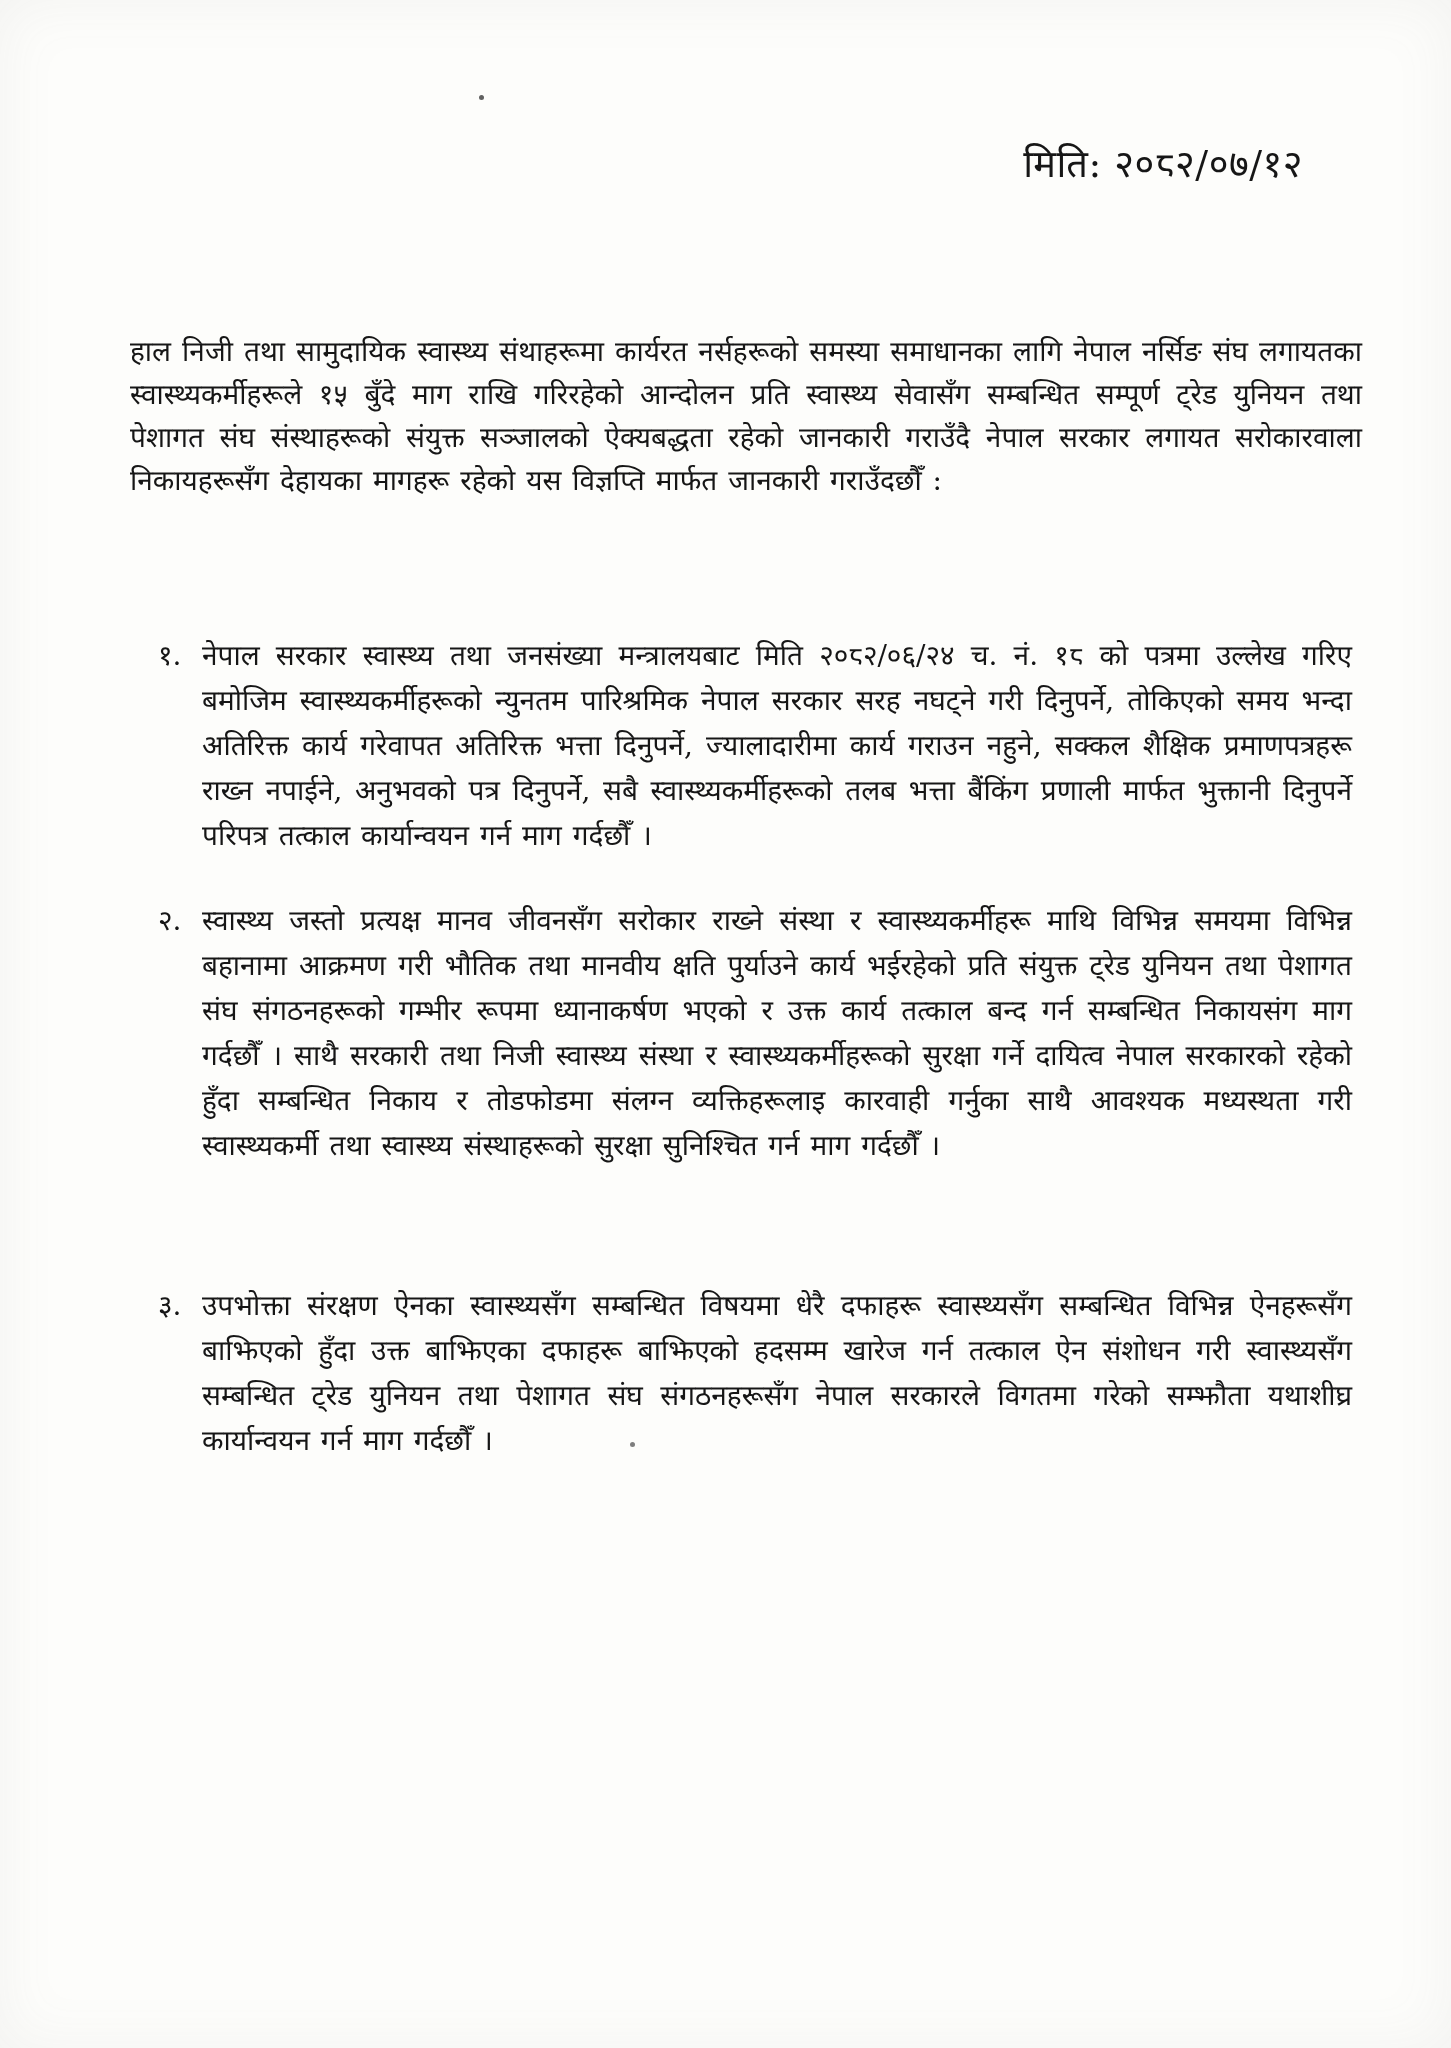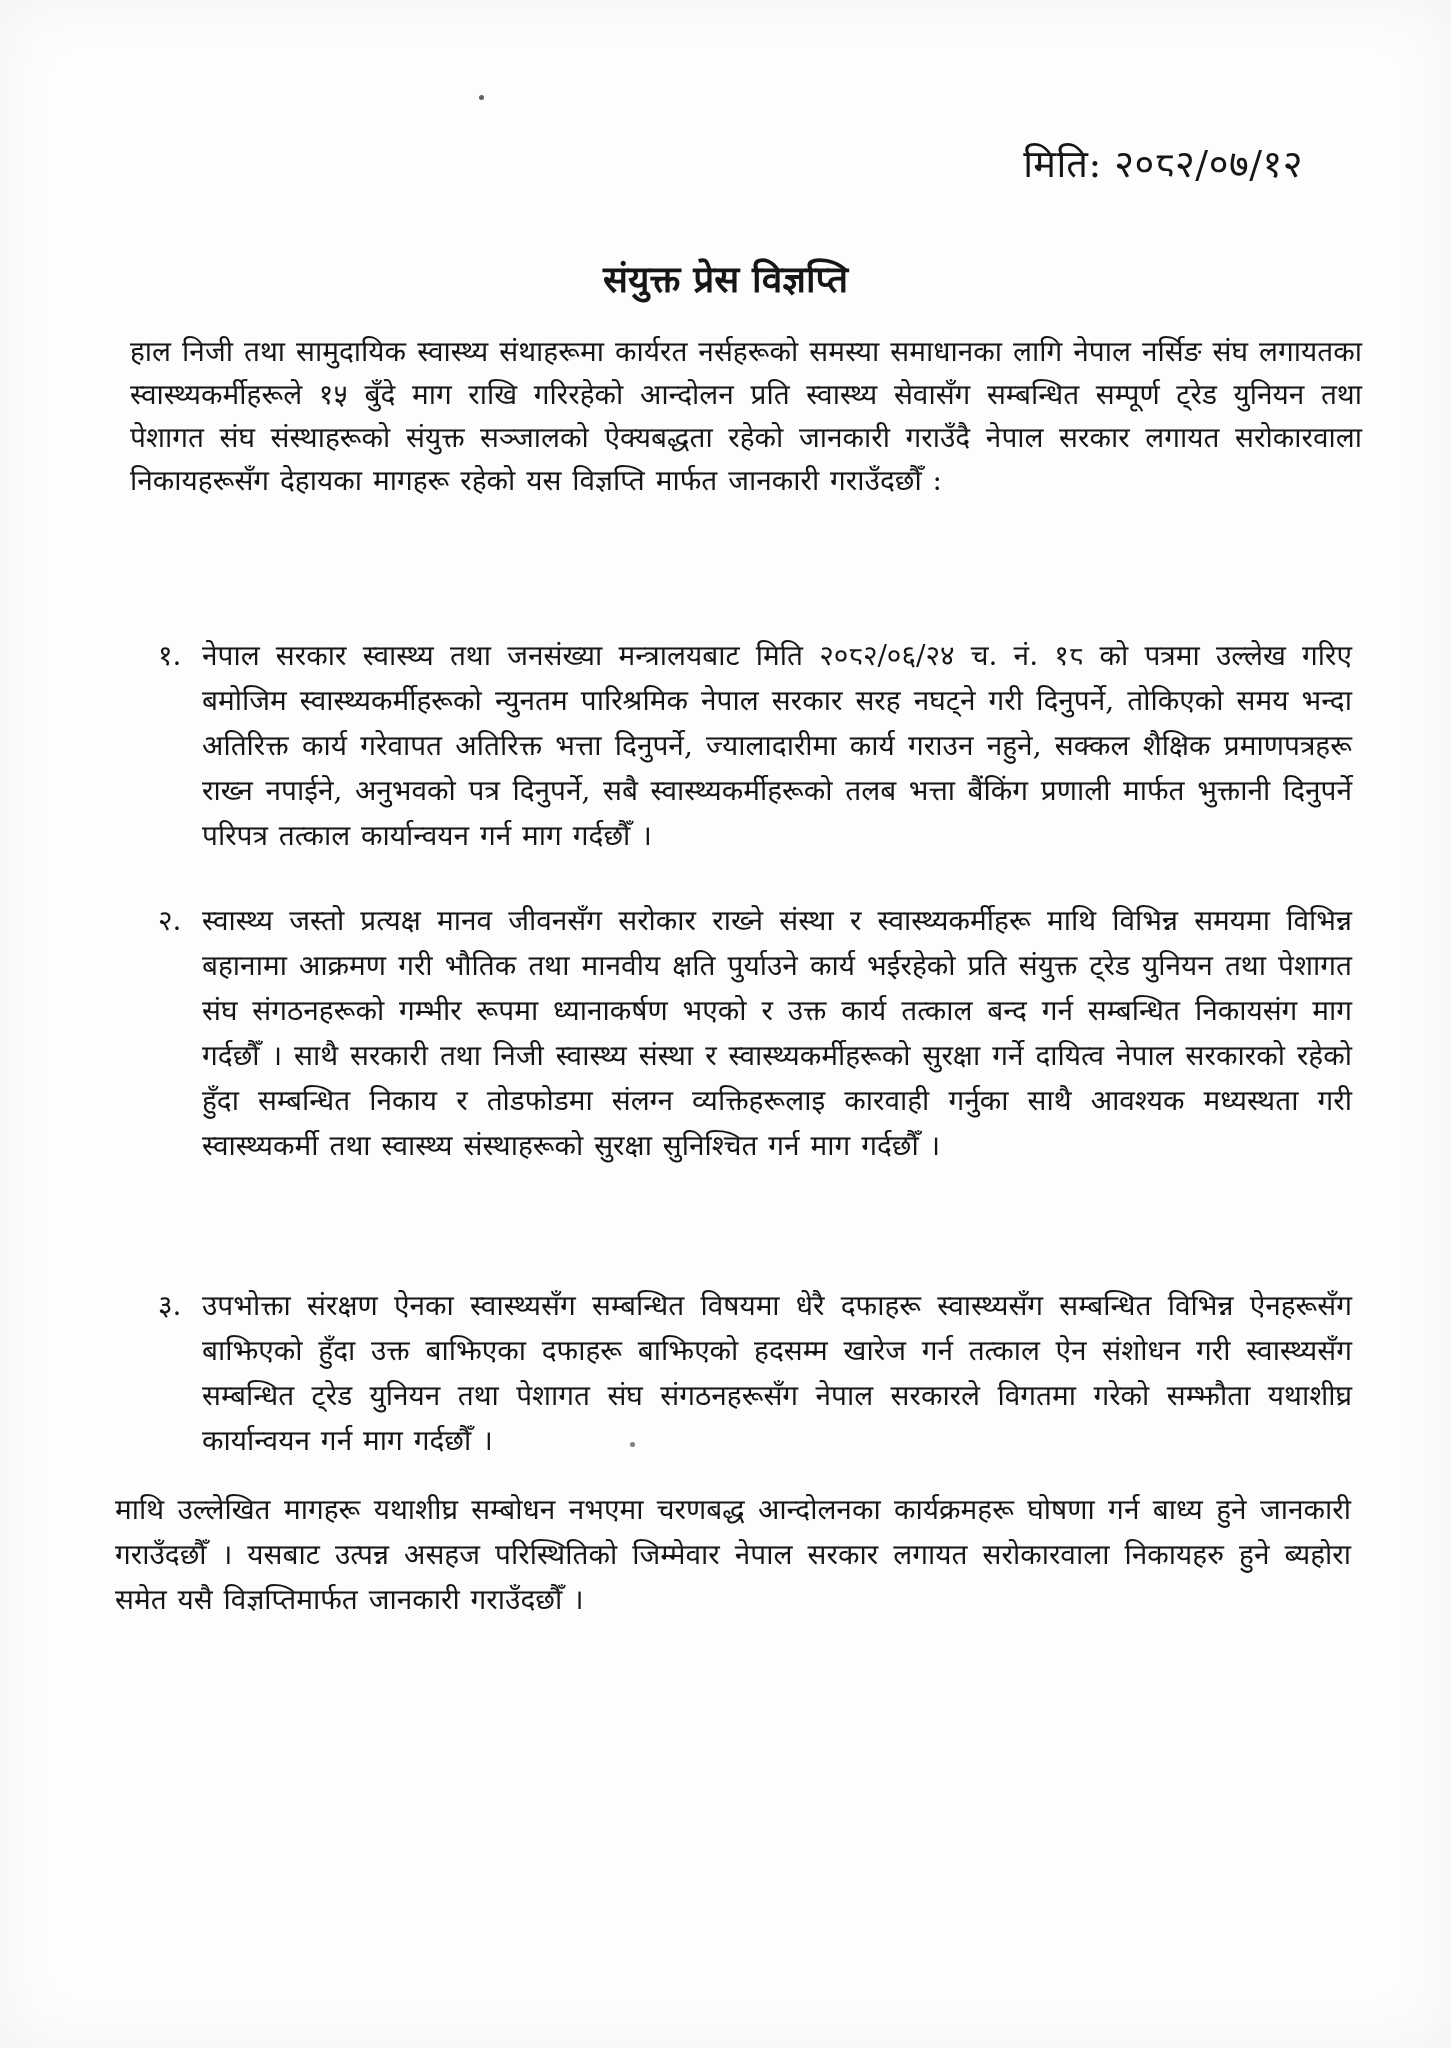--- a/index.html
+++ b/index.html
@@ -95,21 +95,20 @@
 </style>
 </head>
 <body>
 
 <div class="page">
 
   <span class="artifact-dot dot-top"></span>
 
   <div class="doc-date">मिति: २०८२/०७/१२</div>
 
-  <h1 class="doc-title">संयुक्त प्रेस विज्ञप्ति</h1>
 
   <p class="intro">हाल निजी तथा सामुदायिक स्वास्थ्य संथाहरूमा कार्यरत नर्सहरूको समस्या समाधानका लागि नेपाल नर्सिङ संघ लगायतका स्वास्थ्यकर्मीहरूले १५ बुँदे माग राखि गरिरहेको आन्दोलन प्रति स्वास्थ्य सेवासँग सम्बन्धित सम्पूर्ण ट्रेड युनियन तथा पेशागत संघ संस्थाहरूको संयुक्त सञ्जालको ऐक्यबद्धता रहेको जानकारी गराउँदै नेपाल सरकार लगायत सरोकारवाला निकायहरूसँग देहायका मागहरू रहेको यस विज्ञप्ति मार्फत जानकारी गराउँदछौँ :</p>
 
   <div class="demand-list">
 
     <div class="demand-item item-1">
       <span class="num">१.</span>
       <span class="txt">नेपाल सरकार स्वास्थ्य तथा जनसंख्या मन्त्रालयबाट मिति २०८२/०६/२४ च. नं. १८ को पत्रमा उल्लेख गरिए बमोजिम स्वास्थ्यकर्मीहरूको न्युनतम पारिश्रमिक नेपाल सरकार सरह नघट्ने गरी दिनुपर्ने, तोकिएको समय भन्दा अतिरिक्त कार्य गरेवापत अतिरिक्त भत्ता दिनुपर्ने, ज्यालादारीमा कार्य गराउन नहुने, सक्कल शैक्षिक प्रमाणपत्रहरू राख्न नपाईने, अनुभवको पत्र दिनुपर्ने, सबै स्वास्थ्यकर्मीहरूको तलब भत्ता बैंकिंग प्रणाली मार्फत भुक्तानी दिनुपर्ने परिपत्र तत्काल कार्यान्वयन गर्न माग गर्दछौँ ।</span>
     </div>
 
@@ -120,15 +119,14 @@
 
     <div class="demand-item item-3">
       <span class="num">३.</span>
       <span class="txt">उपभोक्ता संरक्षण ऐनका स्वास्थ्यसँग सम्बन्धित विषयमा धेरै दफाहरू स्वास्थ्यसँग सम्बन्धित विभिन्न ऐनहरूसँग बाझिएको हुँदा उक्त बाझिएका दफाहरू बाझिएको हदसम्म खारेज गर्न तत्काल ऐन संशोधन गरी स्वास्थ्यसँग सम्बन्धित ट्रेड युनियन तथा पेशागत संघ संगठनहरूसँग नेपाल सरकारले विगतमा गरेको सम्झौता यथाशीघ्र कार्यान्वयन गर्न माग गर्दछौँ ।</span>
     </div>
 
   </div>
 
   <span class="artifact-dot dot-mid"></span>
 
-  <p class="closing">माथि उल्लेखित मागहरू यथाशीघ्र सम्बोधन नभएमा चरणबद्ध आन्दोलनका कार्यक्रमहरू घोषणा गर्न बाध्य हुने जानकारी गराउँदछौँ । यसबाट उत्पन्न असहज परिस्थितिको जिम्मेवार नेपाल सरकार लगायत सरोकारवाला निकायहरु हुने ब्यहोरा समेत यसै विज्ञप्तिमार्फत जानकारी गराउँदछौँ ।</p>
 
 </div>
 
 </body></html>

